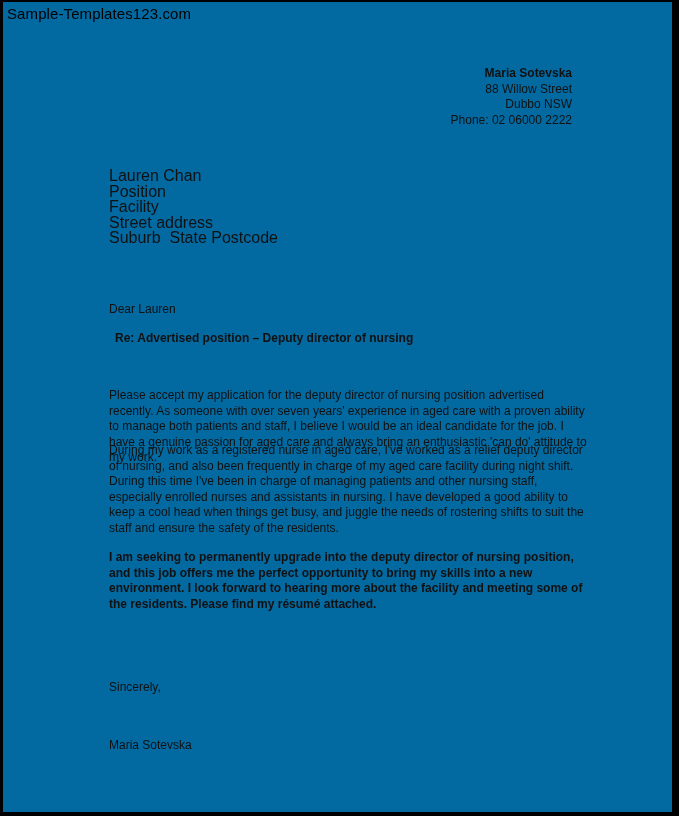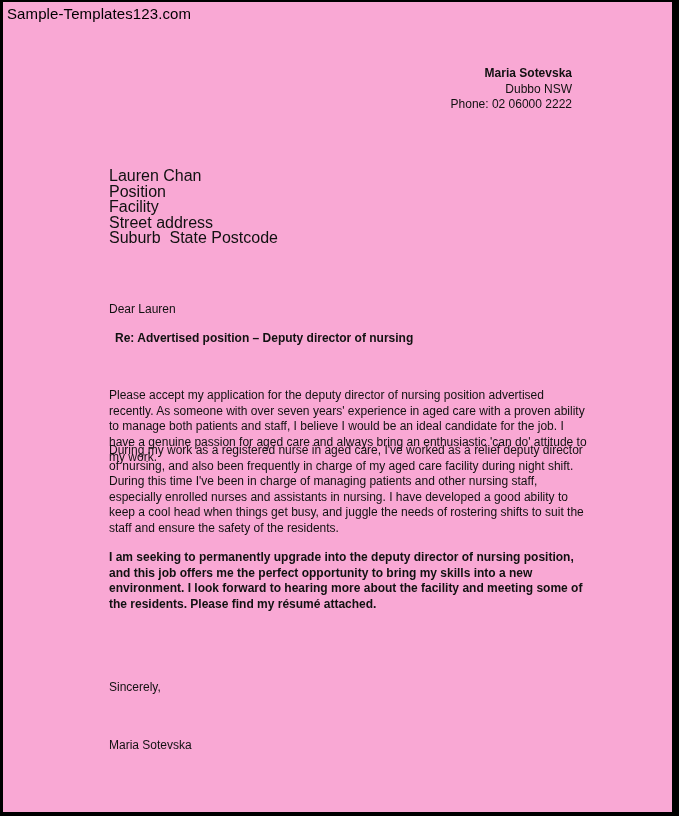--- a/index.html
+++ b/index.html
@@ -1,21 +1,21 @@
 <!DOCTYPE html>
 <html><head>
   <meta charset="utf-8">
   <style>
     html, body { margin: 0; padding: 0; }
     body {
       width: 679px; height: 816px; background: #000; position: relative; overflow: hidden;
       font-family: "Liberation Sans", sans-serif; color: #111;
     }
     .page {
-      position: absolute; left: 3px; top: 2px; width: 669px; height: 810px; background: #f9a8d4;
+      position: absolute; left: 3px; top: 2px; width: 669px; height: 810px; background: #0369a1;
     }
     .watermark {
       position: absolute; left: 4px; top: 3px; font-size: 15px; color: #000; letter-spacing: 0.1px;
     }
     .sender {
       position: absolute; right: 100px; top: 64px; text-align: right; font-size: 12px; line-height: 15.5px;
     }
     .sender .name { font-weight: bold; }
     .recipient {
       position: absolute; left: 106px; top: 166px; font-size: 16px; line-height: 15.5px;
@@ -32,20 +32,21 @@
     .signature { position: absolute; left: 106px; top: 736px; font-size: 12px; }
   </style>
 </head>
 <body>
 
 <div class="page">
   <div class="watermark">Sample-Templates123.com</div>
 
   <div class="sender">
     <div class="name">Maria Sotevska</div>
+    <div>88 Willow Street</div>
     <div>Dubbo NSW</div>
     <div>Phone: 02 06000 2222</div>
   </div>
 
   <div class="recipient">
     <div>Lauren Chan</div>
     <div>Position</div>
     <div>Facility</div>
     <div>Street address</div>
     <div style="white-space:pre;">Suburb  State Postcode</div>

